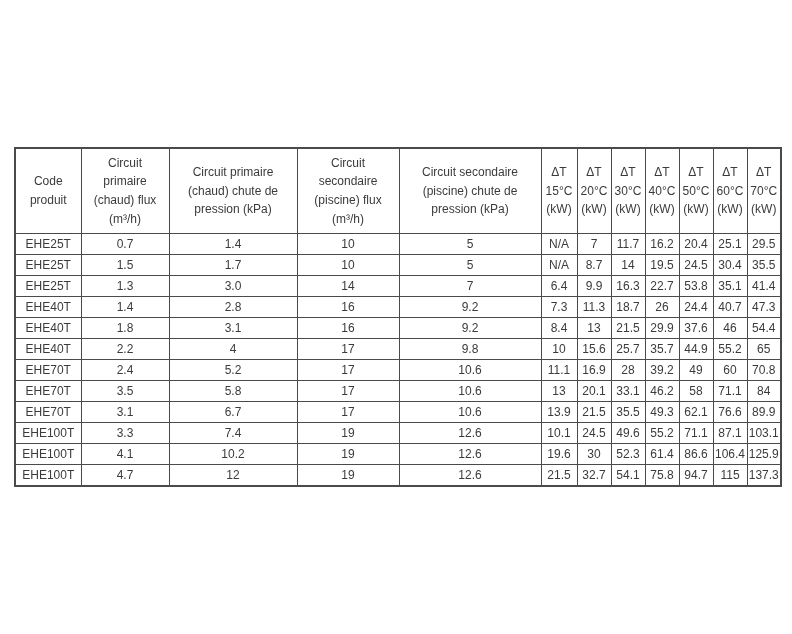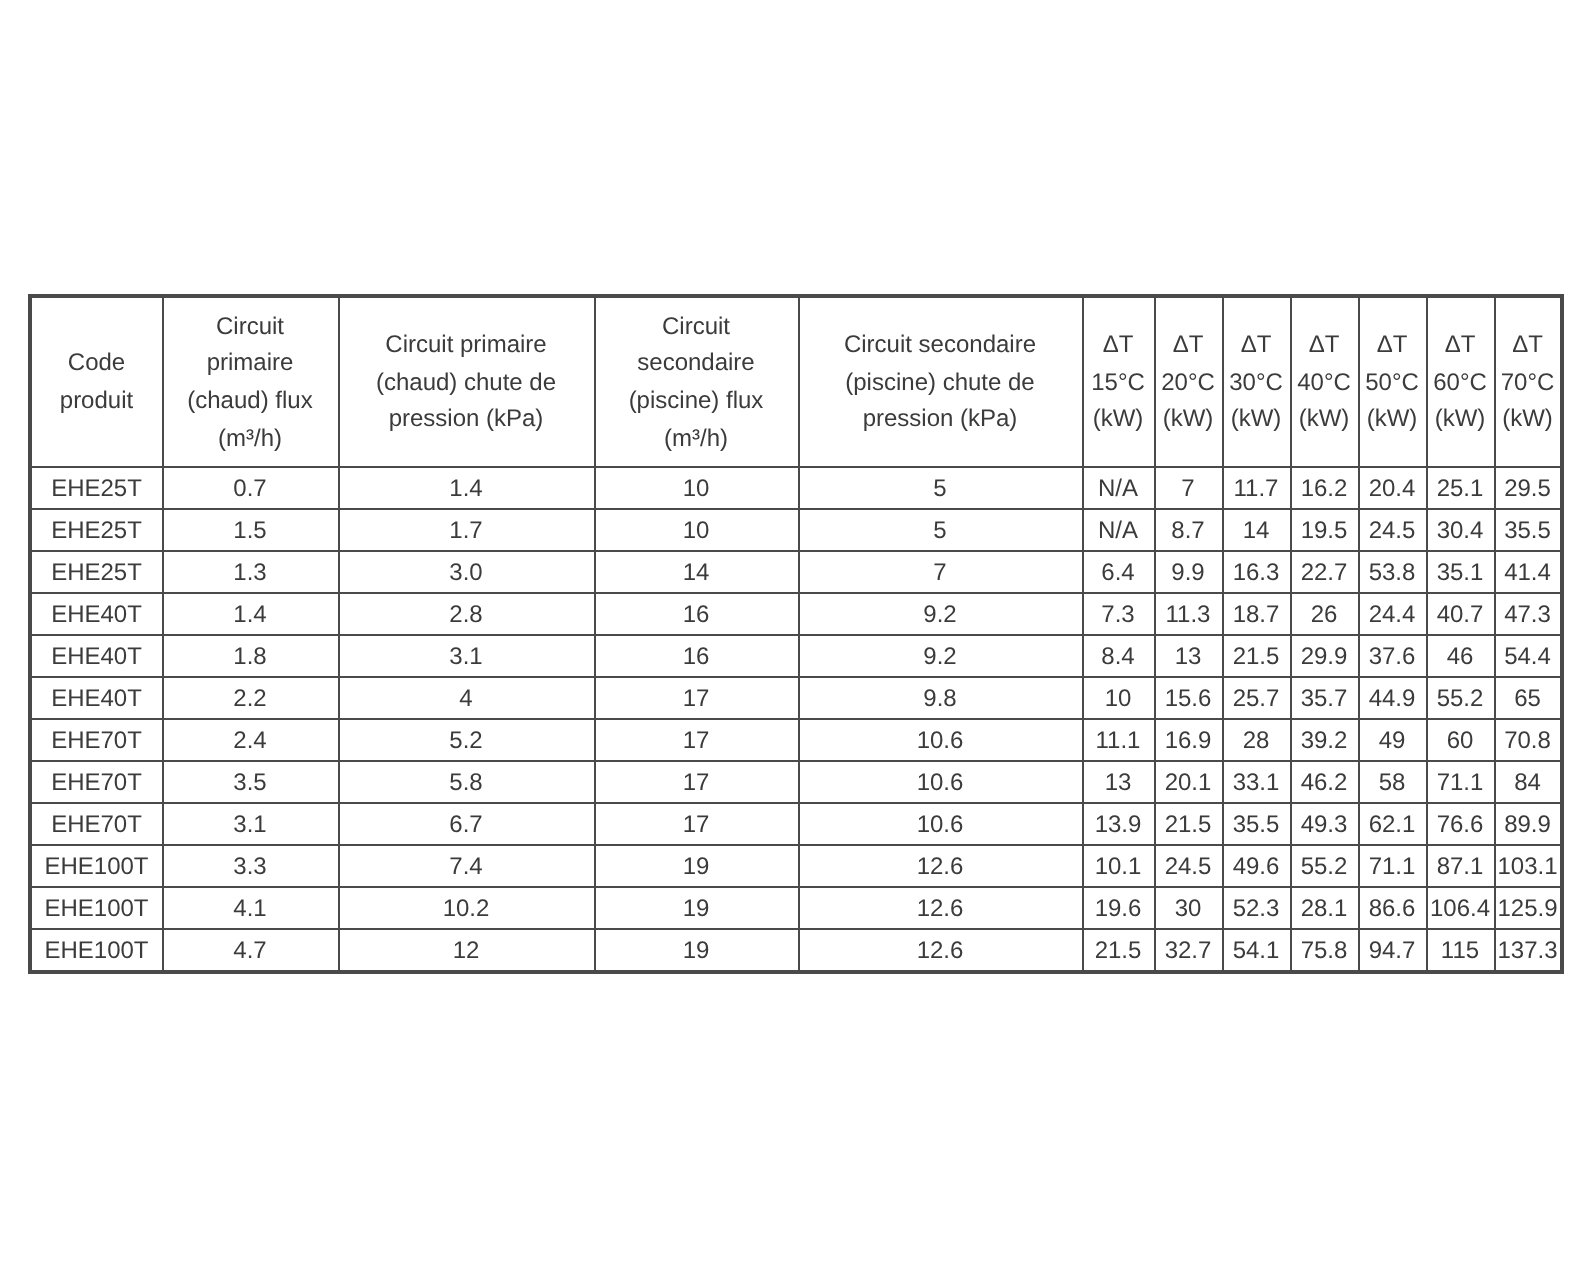--- a/index.html
+++ b/index.html
@@ -256,21 +256,21 @@
         </tr>
         <tr>
           <td>EHE100T</td>
           <td>4.1</td>
           <td>10.2</td>
           <td>19</td>
           <td>12.6</td>
           <td>19.6</td>
           <td>30</td>
           <td>52.3</td>
-          <td>28.1</td>
+          <td>61.4</td>
           <td>86.6</td>
           <td>106.4</td>
           <td>125.9</td>
         </tr>
         <tr>
           <td>EHE100T</td>
           <td>4.7</td>
           <td>12</td>
           <td>19</td>
           <td>12.6</td>

